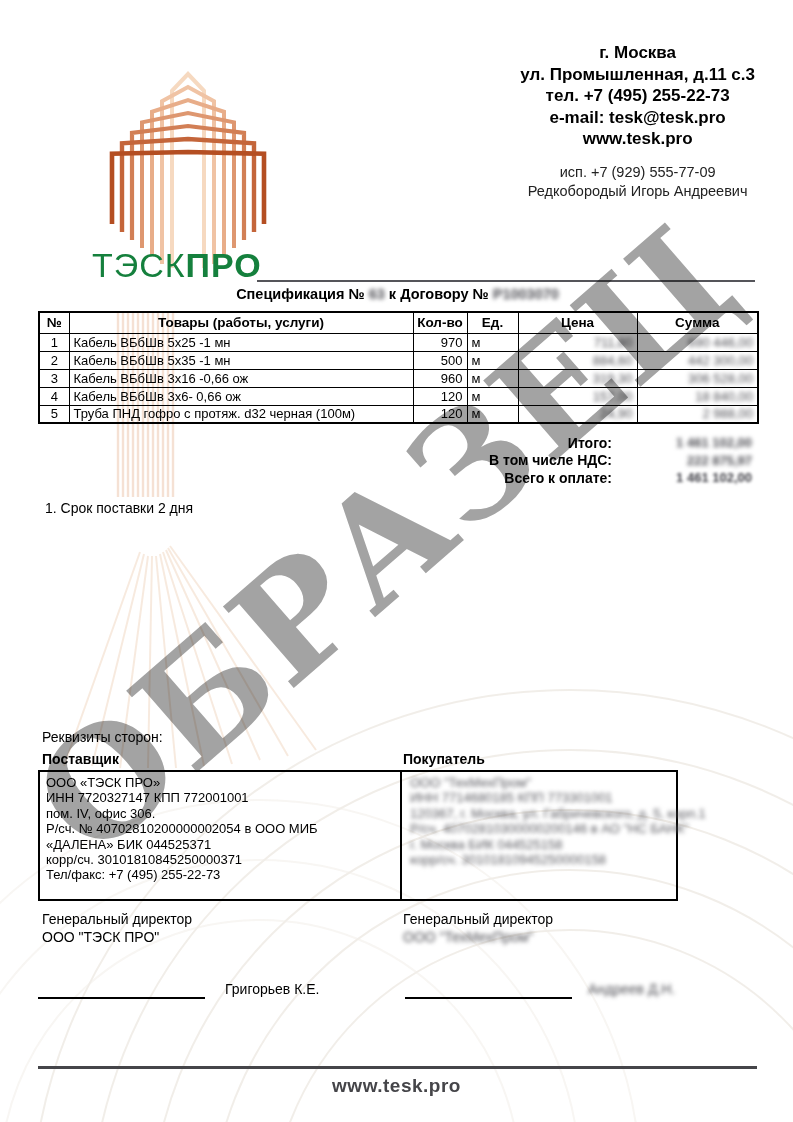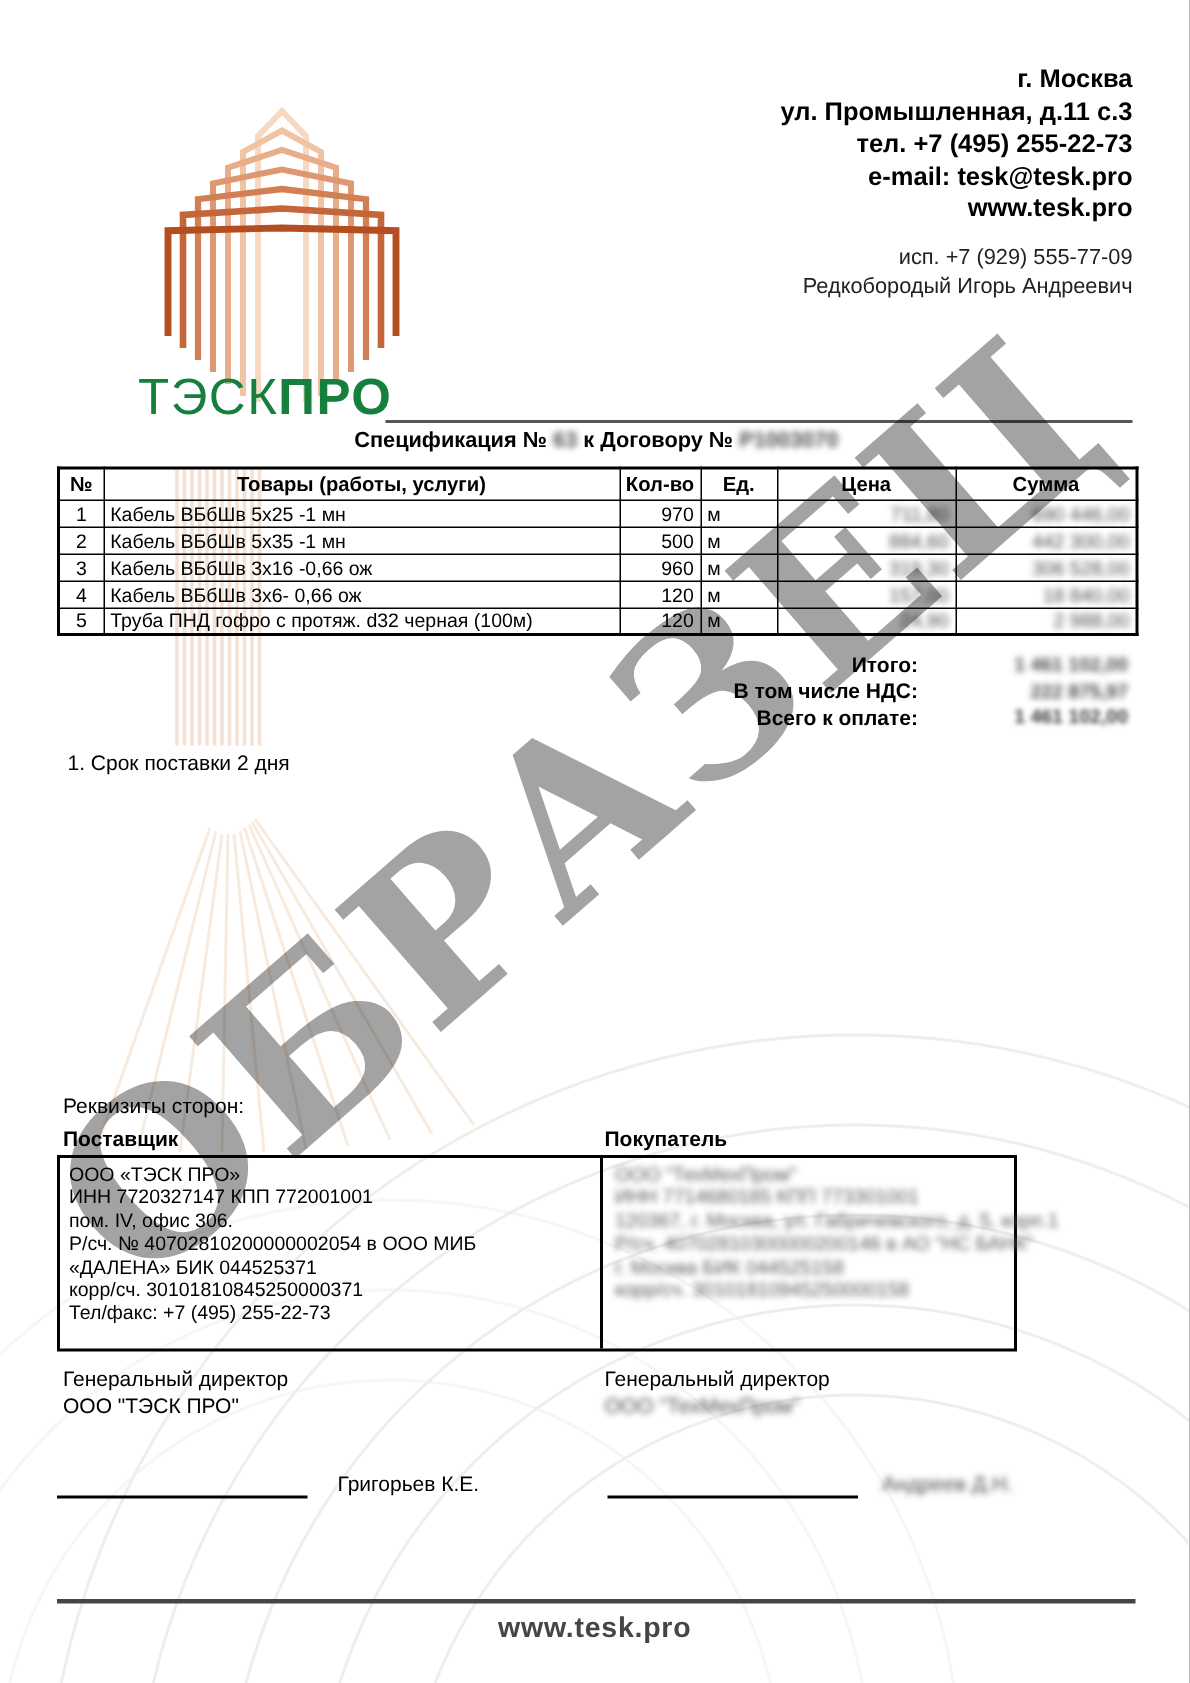--- a/index.html
+++ b/index.html
@@ -11,21 +11,21 @@
   }
   
   .decor { position:absolute; inset:0; z-index:0; }
   
   .logo-svg { position:absolute; left:98px; top:68px; z-index:2; }
   .logo-text { position:absolute; left:92px; top:246px; z-index:2;
     font-size:34px; letter-spacing:1px; color:#15803d; }
   .logo-text .lt-reg { font-weight:400; }
   .logo-text .lt-bold { font-weight:700; }
   
-  .contact { position:absolute; right:38px; top:42px; text-align:right; z-index:2; }
+  .contact { position:absolute; right:38px; top:42px; text-align:center; z-index:2; }
   .contact .c-bold { font-weight:700; font-size:17px; line-height:21.5px; }
   .contact .c-exec { font-size:14.5px; line-height:19.5px; color:#222; }
   .contact .c-gap { height:13px; }
   .header-rule { position:absolute; left:257px; top:280px; width:498px; height:2px; background:#55555a; z-index:2; }
   
   .doc-title { position:absolute; left:38px; top:286px; width:719px; text-align:center;
     font-weight:700; font-size:14.5px; z-index:2; }
   
   .spec-table-wrap { position:absolute; left:38px; top:311px; z-index:2; }
   table.spec { border-collapse:collapse; width:719px; table-layout:fixed;

